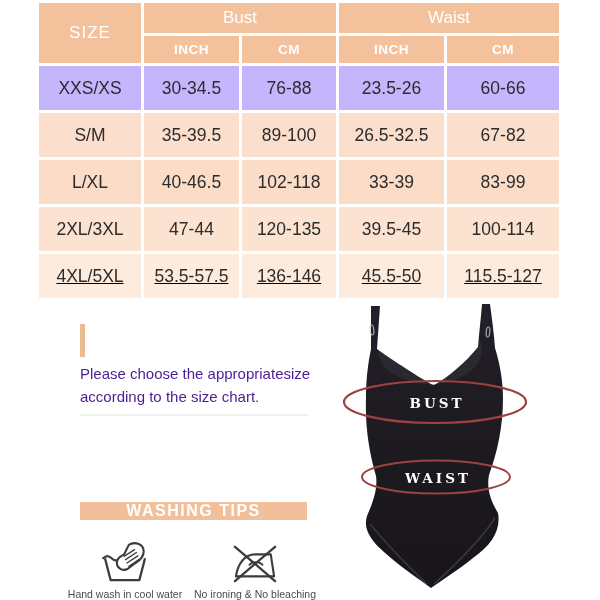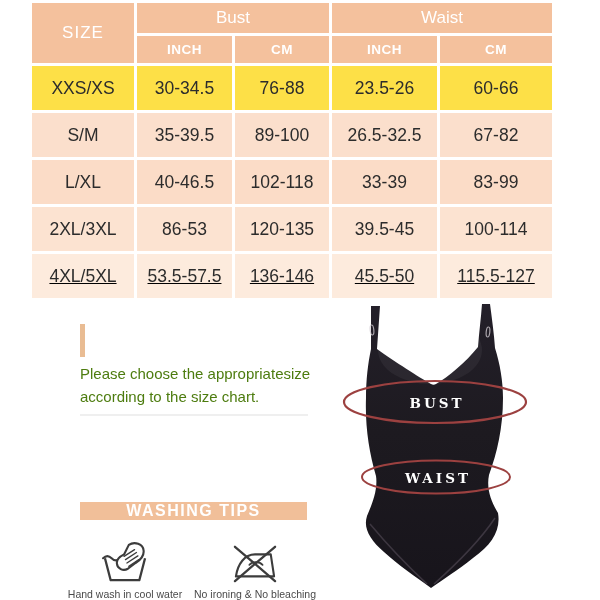--- a/index.html
+++ b/index.html
@@ -1,30 +1,30 @@
 <!DOCTYPE html>
 <html><head>
 <meta charset="utf-8">
 <style>
   html,body{margin:0;padding:0;background:#fff;}
   .canvas{position:relative;width:600px;height:600px;background:#ffffff;overflow:hidden;
           font-family:"Liberation Sans",sans-serif;}
 
   
-  .size-table{position:absolute;left:29px;top:0;width:523px;border-collapse:collapse;table-layout:fixed;}
+  .size-table{position:absolute;left:36px;top:0;width:523px;border-collapse:collapse;table-layout:fixed;}
   .size-table th,.size-table td{border:3px solid #ffffff;text-align:center;vertical-align:middle;padding:0;}
   .size-table th{background:#f4c19d;color:#ffffff;font-weight:normal;}
   th.h-size{font-size:23px;letter-spacing:1px;}
   tr.group-row th{height:30px;font-size:17px;}
   tr.sub-row th{height:27px;font-size:13.5px;font-weight:bold;letter-spacing:.5px;}
   .size-table tbody td{height:44px;color:#2c2c2c;font-size:17.5px;}
 
   
   .accent-bar{position:absolute;left:80px;top:324px;width:5px;height:33px;background:#e9bc93;}
-  .note{position:absolute;left:80px;width:243px;font-size:15px;line-height:1.55;color:#4d7c0f;}
+  .note{position:absolute;left:80px;width:243px;font-size:15px;line-height:1.55;color:#4c1d95;}
   .note-1{top:362px;}
   .note-2{top:436px;}
   .note-divider{position:absolute;left:80px;top:414px;width:228px;height:2px;background:#efefef;}
 
   .wash-banner{position:absolute;left:80px;top:502px;width:227px;height:18px;background:#f1bf99;
                color:#ffffff;font-size:16px;font-weight:bold;letter-spacing:1.5px;
                display:flex;align-items:center;justify-content:center;}
   .tips{position:absolute;left:60px;top:540px;width:260px;display:flex;}
   .tip{width:130px;display:flex;flex-direction:column;align-items:center;}
   .tip .glyph{height:44px;display:flex;align-items:flex-end;justify-content:center;}
@@ -53,21 +53,21 @@
         <th colspan="2">Waist</th>
       </tr>
       <tr class="sub-row">
         <th>INCH</th>
         <th>CM</th>
         <th>INCH</th>
         <th>CM</th>
       </tr>
     </thead>
     <tbody>
-      <tr style="background: #fde047;">
+      <tr style="background: #c4b5fd;">
         <td>XXS/XS</td>
         <td>30-34.5</td>
         <td>76-88</td>
         <td>23.5-26</td>
         <td>60-66</td>
       </tr>
       <tr style="background: rgb(251, 223, 204);">
         <td>S/M</td>
         <td>35-39.5</td>
         <td>89-100</td>
@@ -76,21 +76,21 @@
       </tr>
       <tr style="background: rgb(251, 220, 199);">
         <td>L/XL</td>
         <td>40-46.5</td>
         <td>102-118</td>
         <td>33-39</td>
         <td>83-99</td>
       </tr>
       <tr style="background: rgb(252, 227, 209);">
         <td>2XL/3XL</td>
-        <td>86-53</td>
+        <td>47-44</td>
         <td>120-135</td>
         <td>39.5-45</td>
         <td>100-114</td>
       </tr>
       <tr style="background: rgb(253, 235, 221); text-decoration: underline;">
         <td>4XL/5XL</td>
         <td>53.5-57.5</td>
         <td>136-146</td>
         <td>45.5-50</td>
         <td>115.5-127</td>

